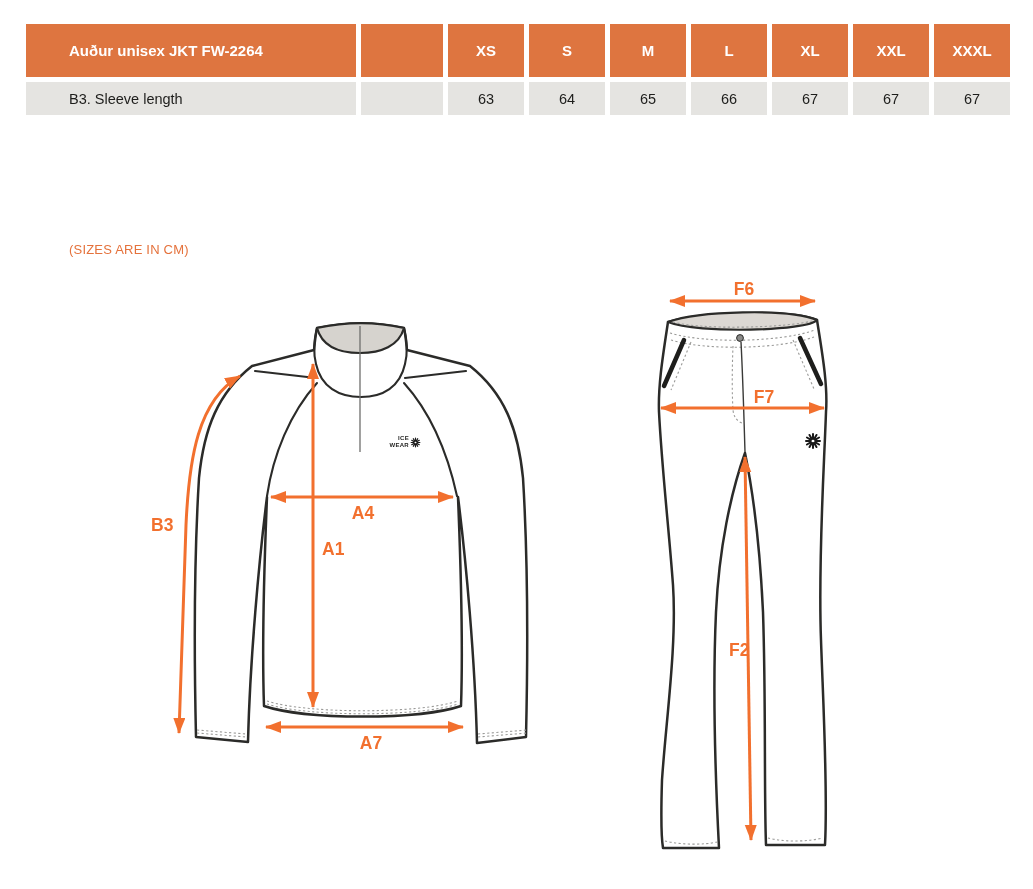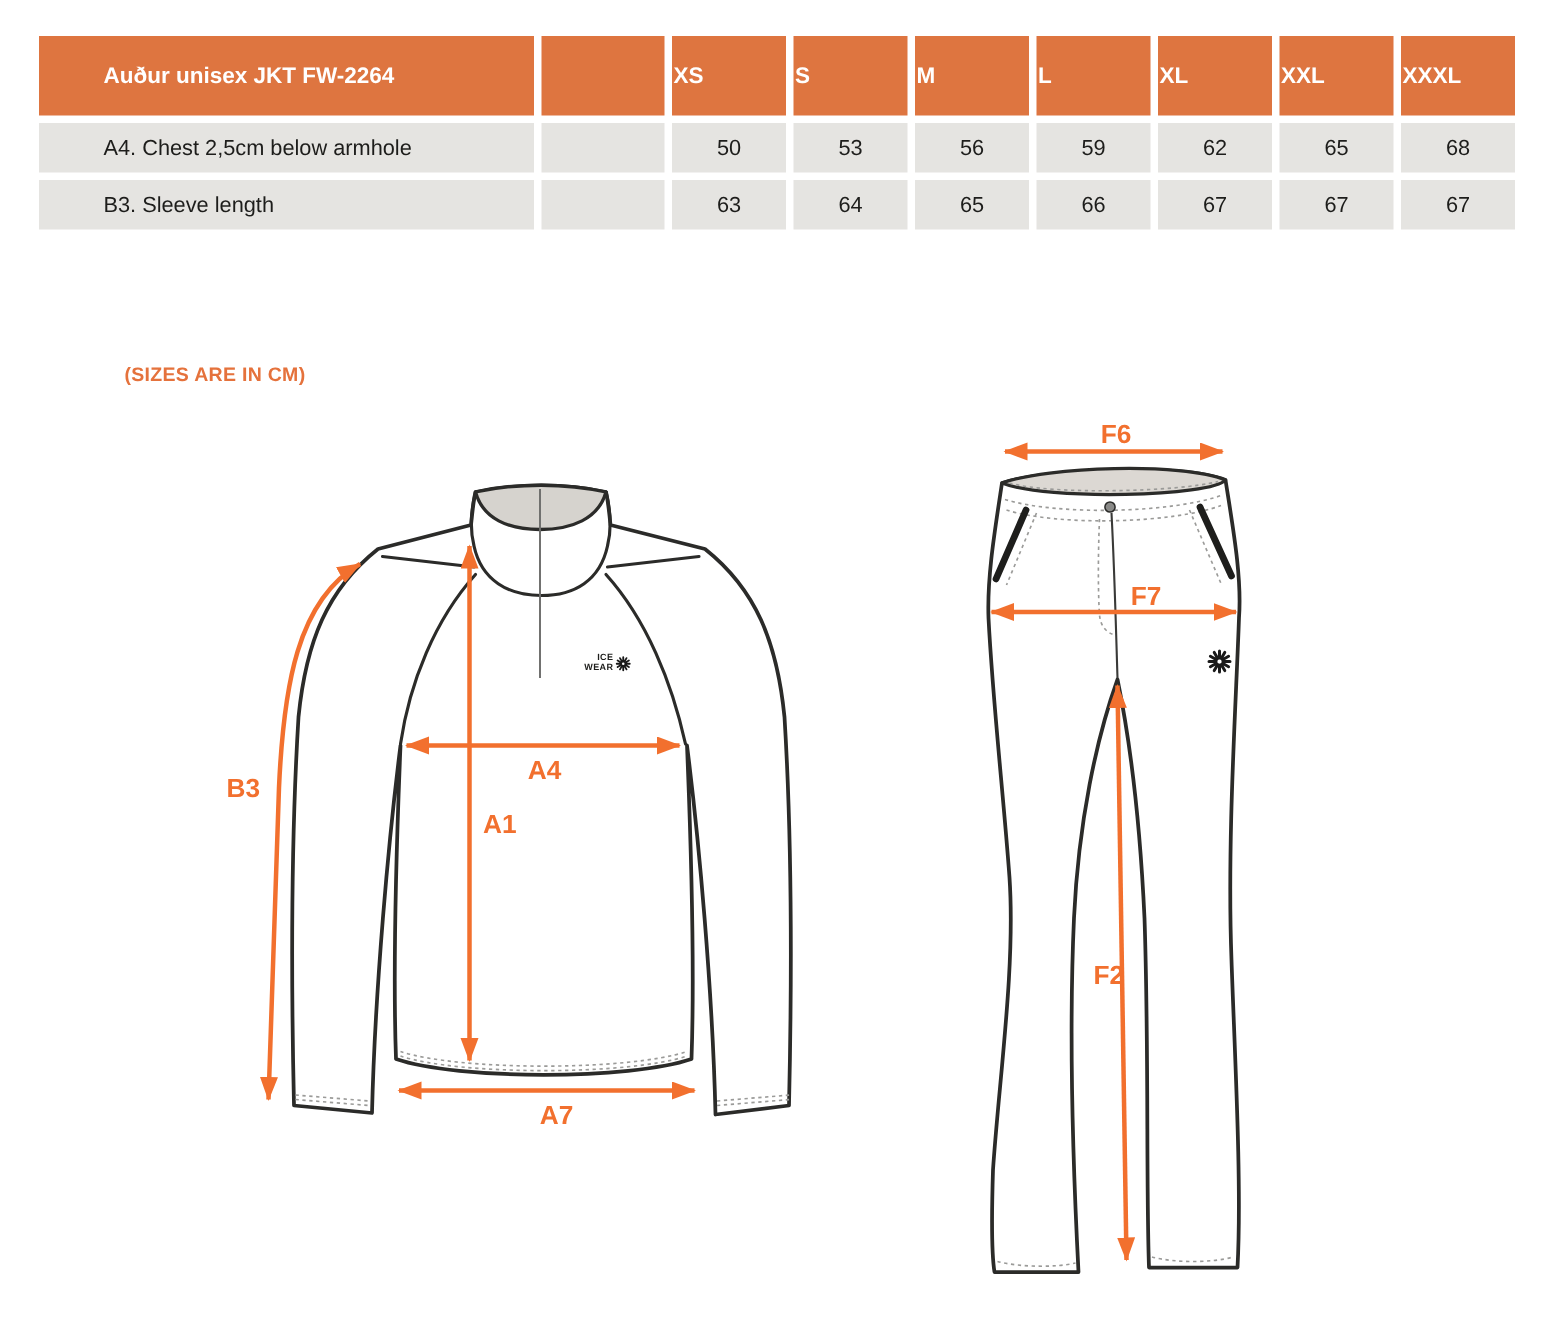--- a/index.html
+++ b/index.html
@@ -10,31 +10,31 @@
 
   
   table.size-table {
     position:absolute; left:21px; top:19px;
     border-collapse:separate; border-spacing:5px; table-layout:fixed;
   }
   table.size-table th, table.size-table td { margin:0; overflow:hidden; white-space:nowrap; }
   table.size-table thead th {
     background:var(--table-header-bg,#DE7540);
     color:var(--table-header-text,#FFFFFF);
-    height:51px; font-size:15px; font-weight:bold; text-align:left;
+    height:51px; font-size:15px; font-weight:bold; text-align:center;
   }
   table.size-table thead th.title-cell { text-align:left; padding-left:43px; }
   table.size-table tbody td { height:31px; font-size:14.5px; font-weight:normal; text-align:center; }
   table.size-table tbody td.label-cell { text-align:left; padding-left:43px; }
   table.size-table tbody tr.row-dark td  { background:var(--row-dark,#D2D2D0); }
   table.size-table tbody tr.row-light td { background:var(--row-light,#E5E4E1); }
 
   .cm-note {
-    position:absolute; left:83px; top:242px;
-    color:var(--note-text,#E5723C); font-size:13px; font-weight:bold; letter-spacing:0.2px;
+    position:absolute; left:69px; top:242px;
+    color:var(--note-text,#E5723C); font-size:13px; font-weight:normal; letter-spacing:0.2px;
   }
 
   
   svg.drawing { position:absolute; overflow:visible; }
   .outline  { fill:#ffffff; stroke:var(--drawing-line,#2B2B29); stroke-width:2.5; stroke-linejoin:round; stroke-linecap:round; }
   .seam     { fill:none; stroke:var(--drawing-line,#2B2B29); stroke-width:2.1; stroke-linecap:round; }
   .grayfill { fill:var(--collar-fill,#D6D3CE); stroke:var(--drawing-line,#2B2B29); stroke-width:2.2; stroke-linejoin:round; }
   .waistfill{ fill:var(--waist-fill,#DCD8D3); stroke:var(--drawing-line,#2B2B29); stroke-width:2.2; stroke-linejoin:round; }
   .stitch   { fill:none; stroke:#9B9B99; stroke-width:1.1; stroke-dasharray:2.2 2.4; }
   .zipline  { fill:none; stroke:#6E6E6C; stroke-width:1.3; }
@@ -69,31 +69,20 @@
         <th>XS</th>
         <th>S</th>
         <th>M</th>
         <th>L</th>
         <th>XL</th>
         <th>XXL</th>
         <th>XXXL</th>
       </tr>
     </thead>
     <tbody>
-      <tr class="row-light">
-        <td class="label-cell">A4. Chest 2,5cm below armhole</td>
-        <td></td>
-        <td>50</td>
-        <td>53</td>
-        <td>56</td>
-        <td>59</td>
-        <td>62</td>
-        <td>65</td>
-        <td>68</td>
-      </tr>
       <tr class="row-light">
         <td class="label-cell">B3. Sleeve length</td>
         <td></td>
         <td>63</td>
         <td>64</td>
         <td>65</td>
         <td>66</td>
         <td>67</td>
         <td>67</td>
         <td>67</td>

